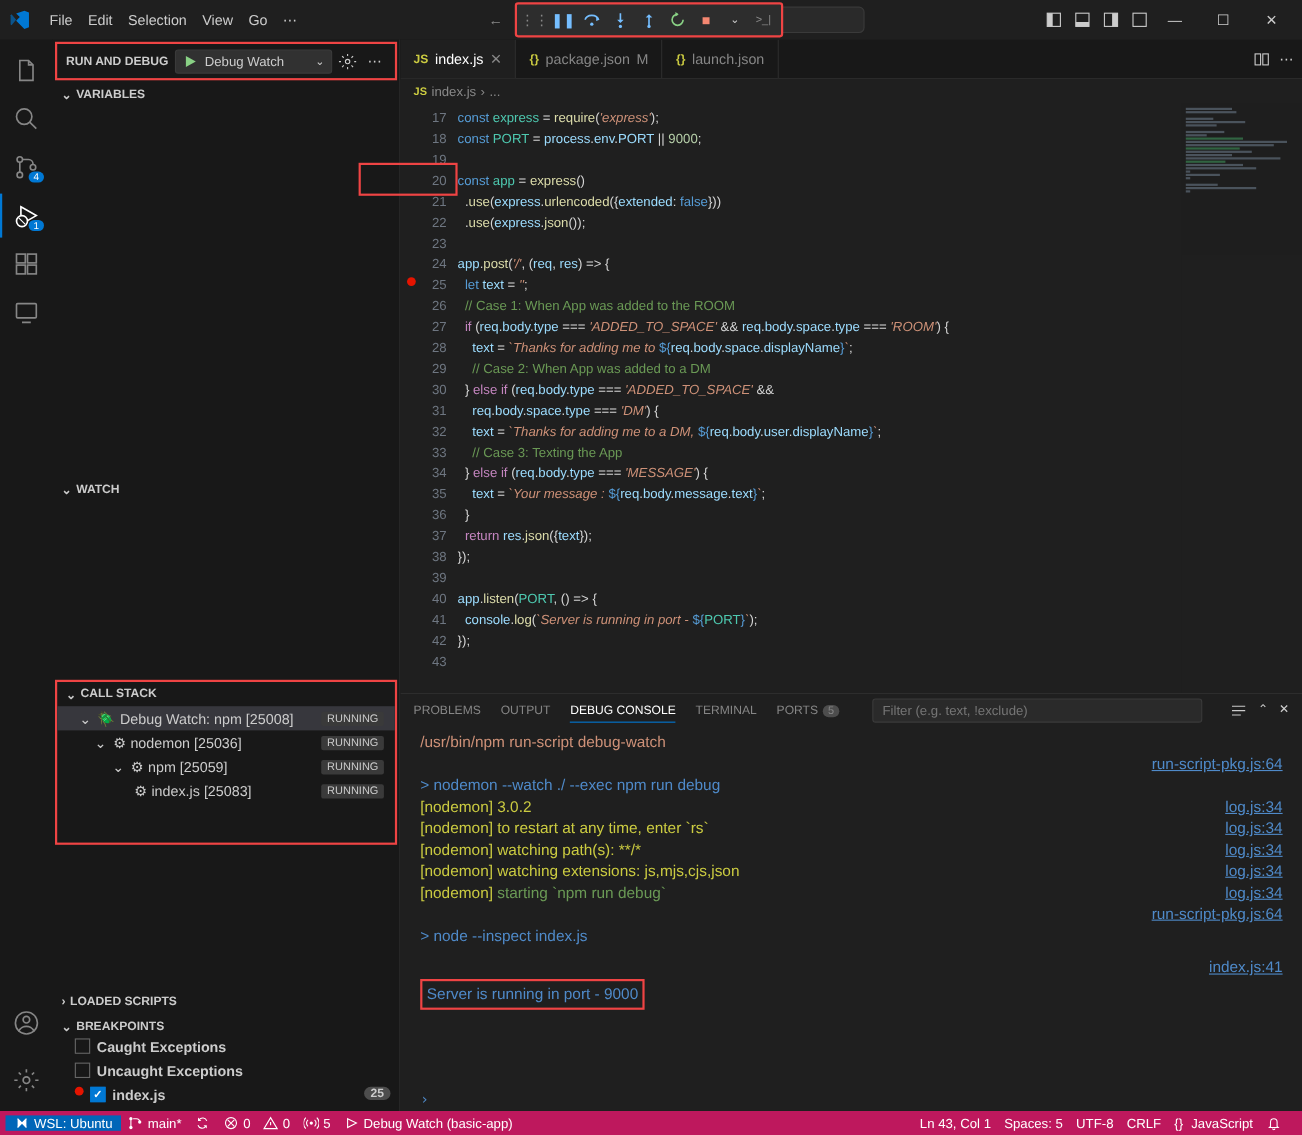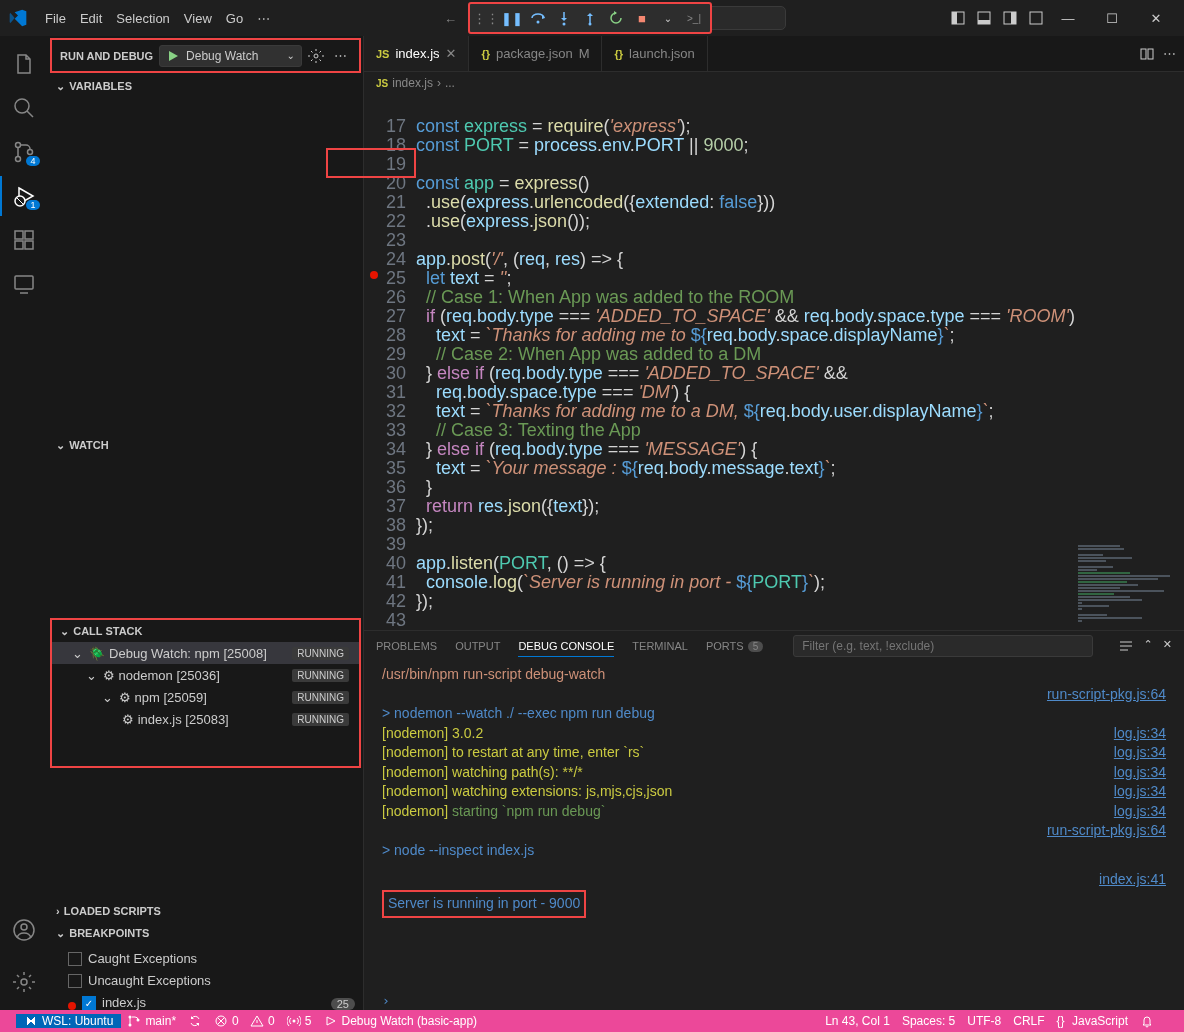--- a/index.html
+++ b/index.html
@@ -37,39 +37,39 @@
 .callstack-box { border:2px solid #ef4444; margin:2px; padding-bottom:6px; }
 .cs-row { height:22px; display:flex; align-items:center; padding:0 4px 0 20px; font-size:13px; cursor:pointer; }
 .cs-row.active { background:#37373d; }
 .cs-row .chev { margin-right:2px; color:#ccc; }
 .cs-row .bug { margin:0 4px; color:#ccc; }
 .cs-status { margin-left:auto; background:#3a3a3a; padding:1px 5px; font-size:10px; border-radius:2px; margin-right:6px; text-transform:uppercase; color:#ccc; }
 .indent1 { padding-left:34px; }
 .indent2 { padding-left:50px; }
 .indent3 { padding-left:66px; }
 
-.bp-row { height:22px; display:flex; align-items:flex-end; padding:0 8px 0 20px; font-size:13px; gap:6px; }
+.bp-row { height:22px; display:flex; align-items:flex-start; padding:0 8px 0 20px; font-size:13px; gap:6px;font-weight:bold; }
 .checkbox { width:14px; height:14px; border:1px solid #666; display:flex; align-items:center; justify-content:center; font-size:10px; }
 .checkbox.checked { background:#0078d4; border-color:#0078d4; color:#fff; }
 .line-badge { background:#4d4d4d; color:#ccc; border-radius:8px; padding:0 6px; font-size:11px; margin-left:auto; }
 
 .editor-area { flex:1; display:flex; flex-direction:column; background:#1f1f1f; overflow:hidden; }
 .tabs { height:36px; display:flex; background:#181818; border-bottom:1px solid #2d2d2d; }
 .tab { display:flex; align-items:center; padding:0 12px; gap:6px; border-right:1px solid #2d2d2d; font-size:13px; cursor:pointer; color:#868686; }
 .tab.active { background:#1f1f1f; color:#fff; }
 .tab .close { color:#888; font-size:13px; }
 .tab .mod { color:#888; }
 .tab-file-icon { font-weight:bold; font-size:11px; }
 .js-ico { color:#cbcb41; }
 .json-ico { color:#cbcb41; }
 .tabs-right { margin-left:auto; display:flex; align-items:center; padding:0 8px; gap:8px; color:#ccc;}
 
 .breadcrumb-bar { height:22px; display:flex; align-items:center; padding:0 12px; font-size:12px; color:#888; gap:4px;}
 
-.editor-body { display:flex; flex:1; position:relative; font-family: Consolas, monospace; font-size:18px; overflow:hidden;align-items:flex-end;}
+.editor-body { display:flex; flex:1; position:relative; font-family: Consolas, monospace; font-size:12px; overflow:hidden;}
 .gutter { width:52px; text-align:right; padding-right:10px; color:#6e7681; user-select:none; line-height:19px; padding-top:4px; position:relative;}
 .gutter .ln { height:19px; }
 .bp-highlight { position:absolute; left:326px; top:148px; width:90px; height:30px; border:2px solid #ef4444; pointer-events:none;}
 .bp-active-dot { position:absolute; left:6px; width:8px; height:8px; background:#e51400; border-radius:50%; top:158px;}
 .code { flex:1; line-height:19px; padding-top:4px; white-space:pre; overflow:hidden; }
 .code .line { height:19px; }
 .minimap { width:110px; background:#1f1f1f; opacity:0.5; padding:4px; overflow:hidden;}
 .minimap-line { height:2px; margin-bottom:1px; }
 
 .tok-kw { color:#c586c0; }
@@ -94,21 +94,21 @@
 .con-line { display:flex; }
 .con-left { flex:1; white-space:pre;}
 .con-right { color:#4f8ac9; text-decoration:underline; margin-left:auto;}
 .con-cmd { color:#ce9178; }
 .con-blue { color:#4f8ac9; }
 .con-yellow { color:#cbcb41; }
 .con-green { color:#6a9955; }
 .con-highlight { border:2px solid #ef4444; display:inline-block; padding:2px 4px; margin-top:20px;}
 .prompt { color:#4f8ac9; padding:2px 18px; font-family:Consolas,monospace;}
 
-.statusbar { height:22px; background:#ec4899; display:flex; align-items:center; font-size:12px; color:#fff; padding:0 24px; }
+.statusbar { height:22px; background:#be185d; display:flex; align-items:center; font-size:12px; color:#fff; padding:0 13px; }
 .sb-item { padding:0 6px; display:flex; align-items:center; gap:4px; cursor:pointer; }
 .sb-right { margin-left:auto; display:flex; }
 svg { display:block; }
 </style>
 </head>
 <body>
 
 <div class="titlebar">
   <svg class="logo" viewBox="0 0 24 24">
       <path fill="#0078d4" d="M17 2l5 2v16l-5 2-9-9 4-4-4-4 9-3z"></path>

